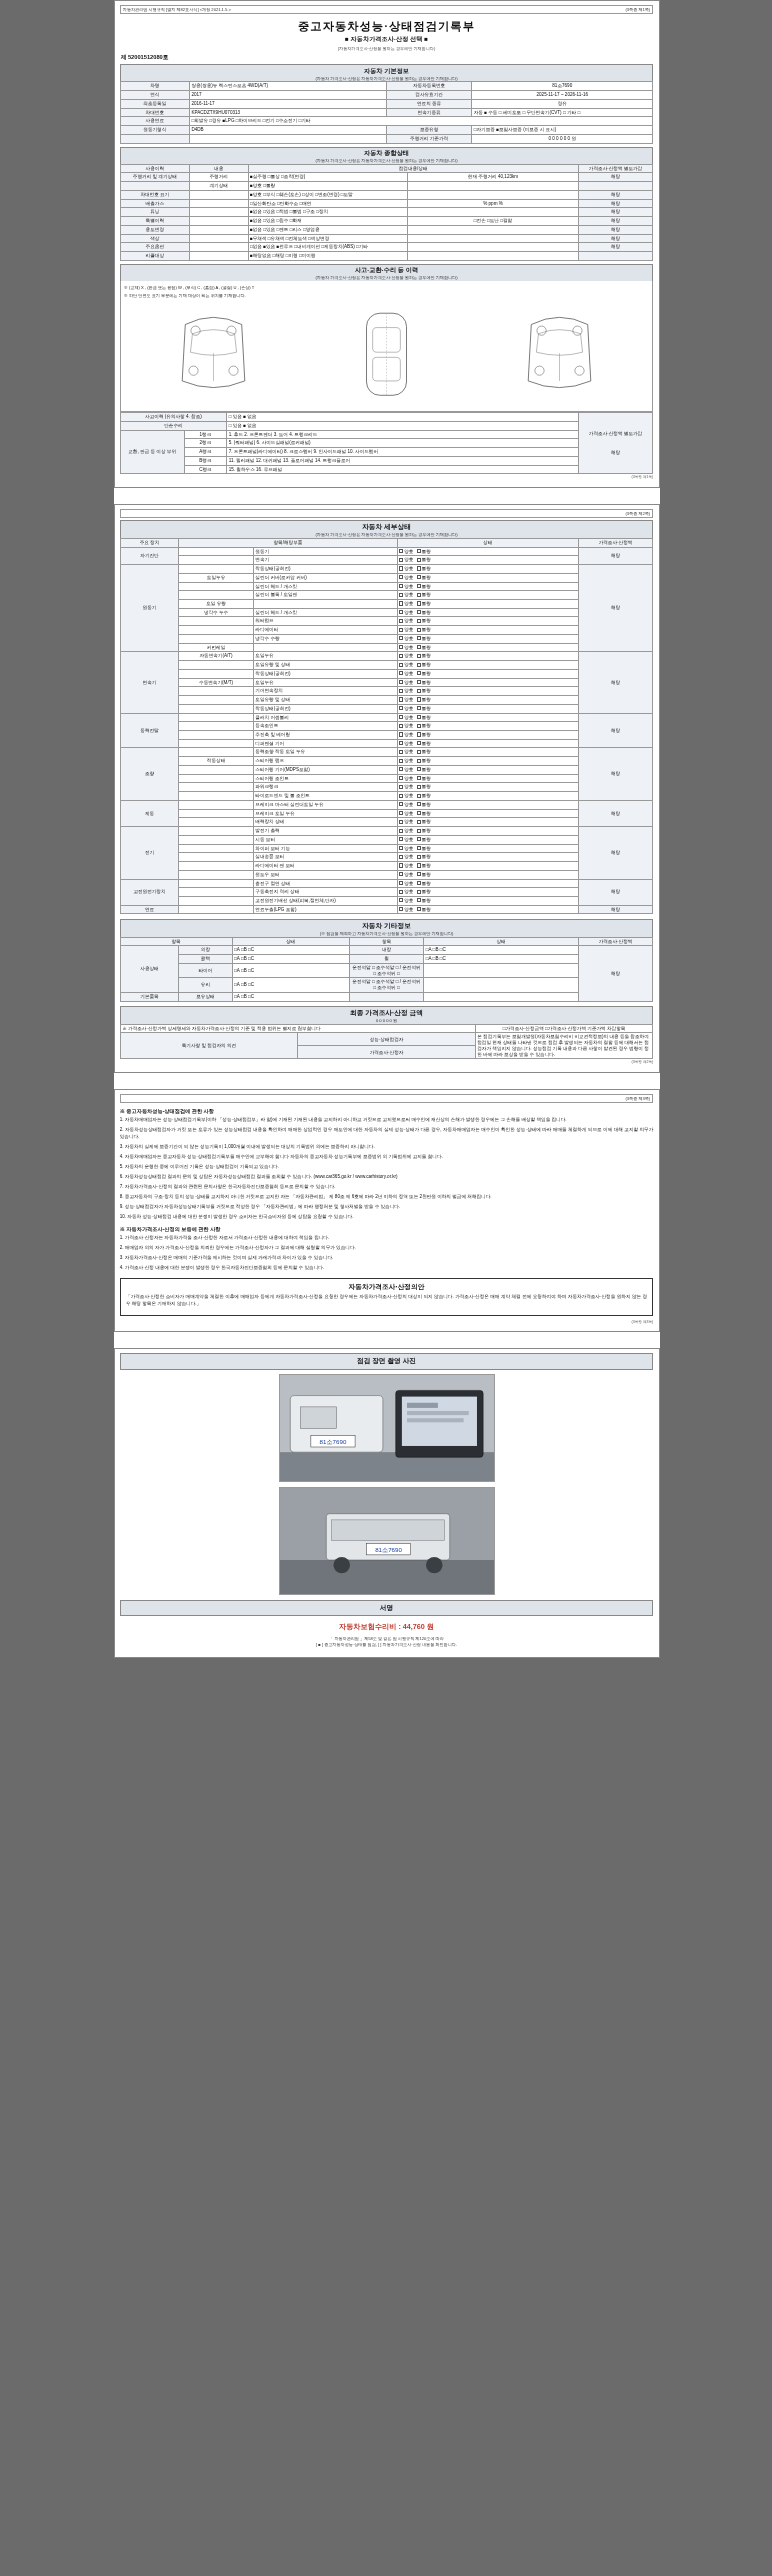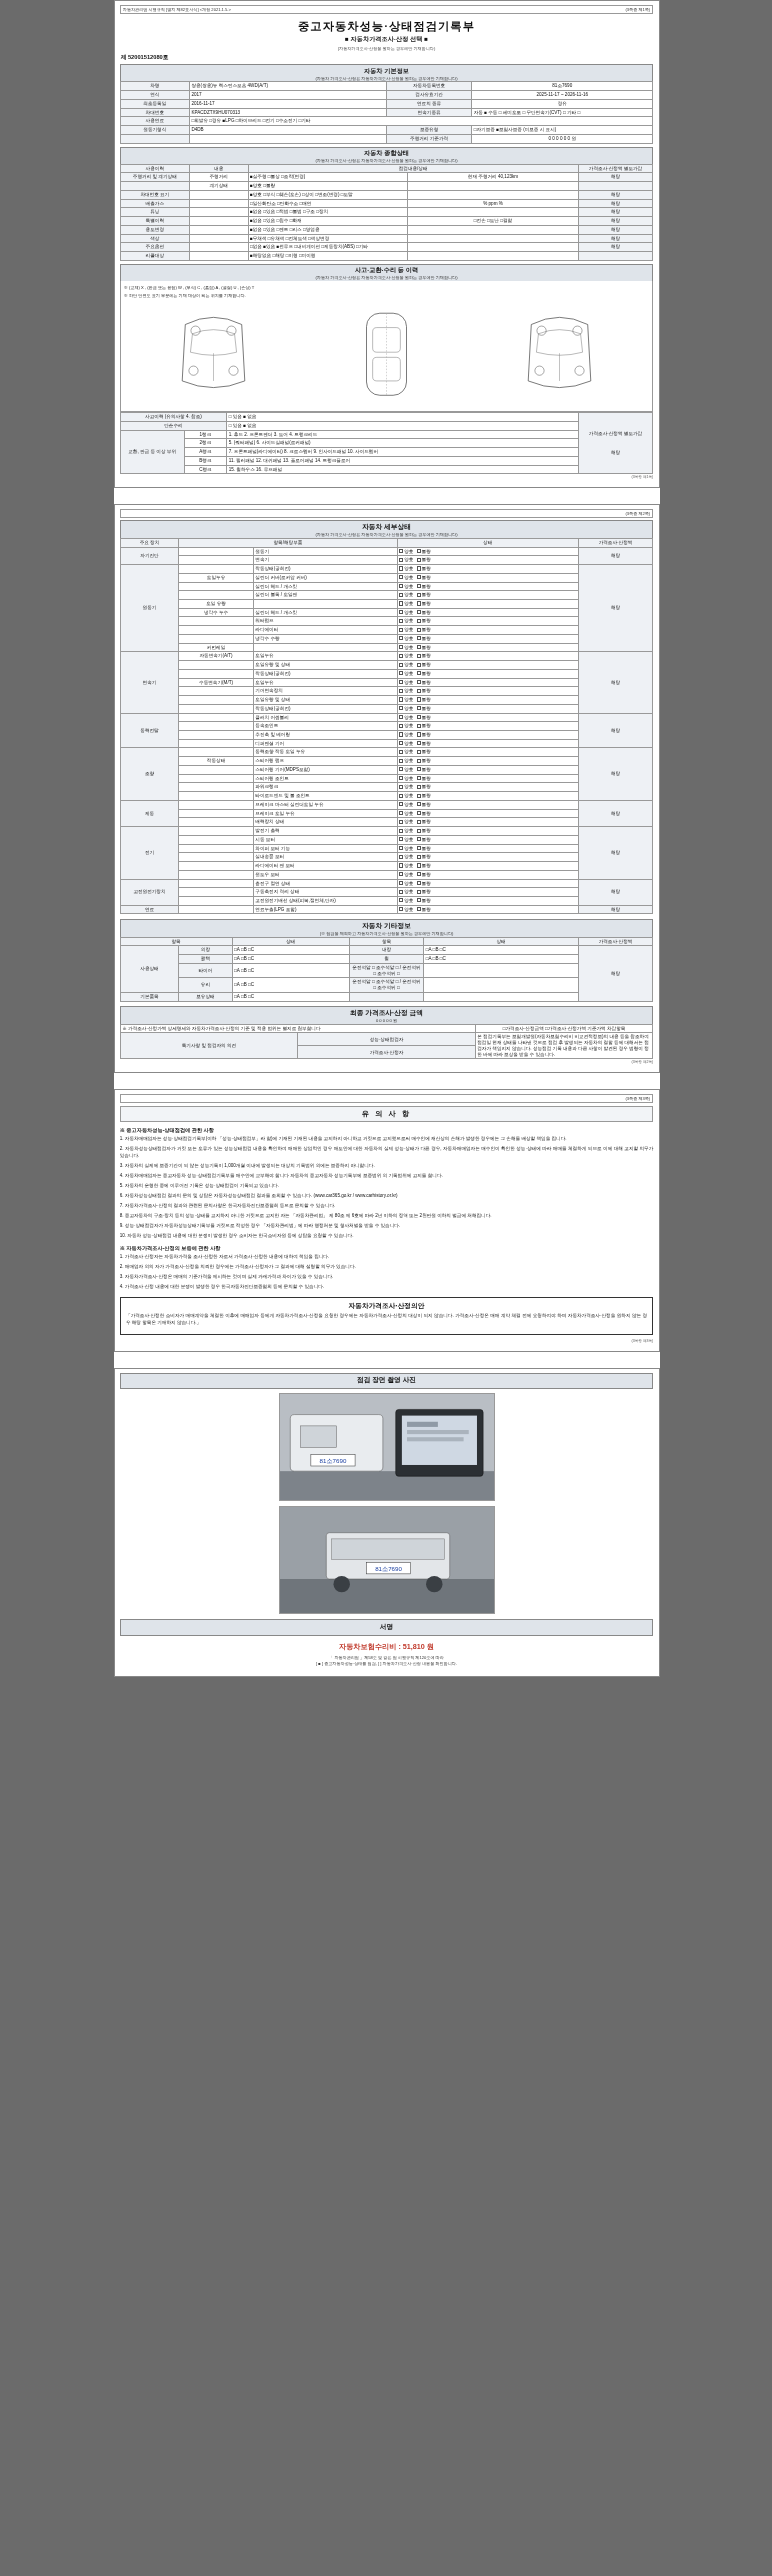--- a/index.html
+++ b/index.html
@@ -791,21 +791,20 @@
     </tbody>
   </table>
   <div class="footer-line">(3쪽중 제2쪽)</div>
 </div>
 
 <div class="sheet notice">
   <div class="topnote">
     <span></span>
     <span>(3쪽중 제3쪽)</span>
   </div>
-  <h3>유 의 사 항</h3>
   <div class="hd">※ 중고자동차성능·상태점검에 관한 사항</div>
   <div id="notice-list">
         <p>1. 자동차매매업자는 성능·상태점검기록부(이하 「성능·상태점검부」라 함)에 기재된 기재된 내용을 고지하지 아니하고 거짓으로 고지했으로써 매수인에 재산상의 손해가 발생한 경우에는 그 손해를 배상할 책임을 집니다.</p>
         <p>2. 자동차성능상태점검자가 거짓 또는 오류가 있는 성능상태점검 내용을 확인하여 매매한 상업적인 경우 매도인에 대한 자동차의 실제 성능·상태가 다른 경우, 자동차매매업자는 매수인이 확인한 성능·상태에 따라 매매를 체결하게 되므로 이에 대해 고지할 의무가 있습니다.</p>
         <p>3. 자동차의 실제에 보증기간이 되 않는 성능기록이 1,000개월 이내에 발생되는 대상의 기록범위 외에는 보증하지 아니합니다.</p>
         <p>4. 자동차매매업자는 중고자동차 성능·상태점검기록부를 매수인에 교부해야 합니다 자동차의 중고자동차 성능기록부에 보증범위 외 기록범위에 고지를 합니다.</p>
         <p>5. 자동차의 운행한 중에 이루어진 기록은 성능·상태점검이 기록되고 있습니다.</p>
         <p>6. 자동차성능상태점검 결과의 문의 및 상담은 자동차성능상태점검 결과를 조회할 수 있습니다. (www.car365.go.kr / www.carhistory.or.kr)</p>
         <p>7. 자동차가격조사·산정의 결과와 관련된 문의사항은 한국자동차진단보증협회 등으로 문의할 수 있습니다.</p>
         <p>8. 중고자동차의 구조·장치 등의 성능·상태를 고지하지 아니한 거짓으로 고지한 자는 「자동차관리법」 제 80조 제 6호에 따라 2년 이하의 징역 또는 2천만원 이하의 벌금에 처해집니다.</p>
@@ -854,21 +853,21 @@
         <text x="211" y="124" font-size="12" text-anchor="middle" fill="#1b3fa0" font-family="Liberation Sans, sans-serif">81소7690</text>
         <circle cx="120" cy="150" r="16" fill="#3a3f44"></circle>
         <circle cx="300" cy="150" r="16" fill="#3a3f44"></circle>
       </svg>
     </div>
   </div>
 
   <div class="sign-head">서명</div>
   <div class="fee">
     <span>자동차보험수리비 :</span>
-    <span>51,810 원</span>
+    <span>44,760 원</span>
   </div>
   <div class="bottom-note">
     <div>「 자동차관리법 」제58조 및 같은 법 시행규칙 제120조에 따라</div>
     <div>[ ■ ] 중고자동차성능·상태를 점검, [ ] 자동차가격조사·산정 내용을 확인합니다.</div>
   </div>
 </div>
 
 </div>
 
 

